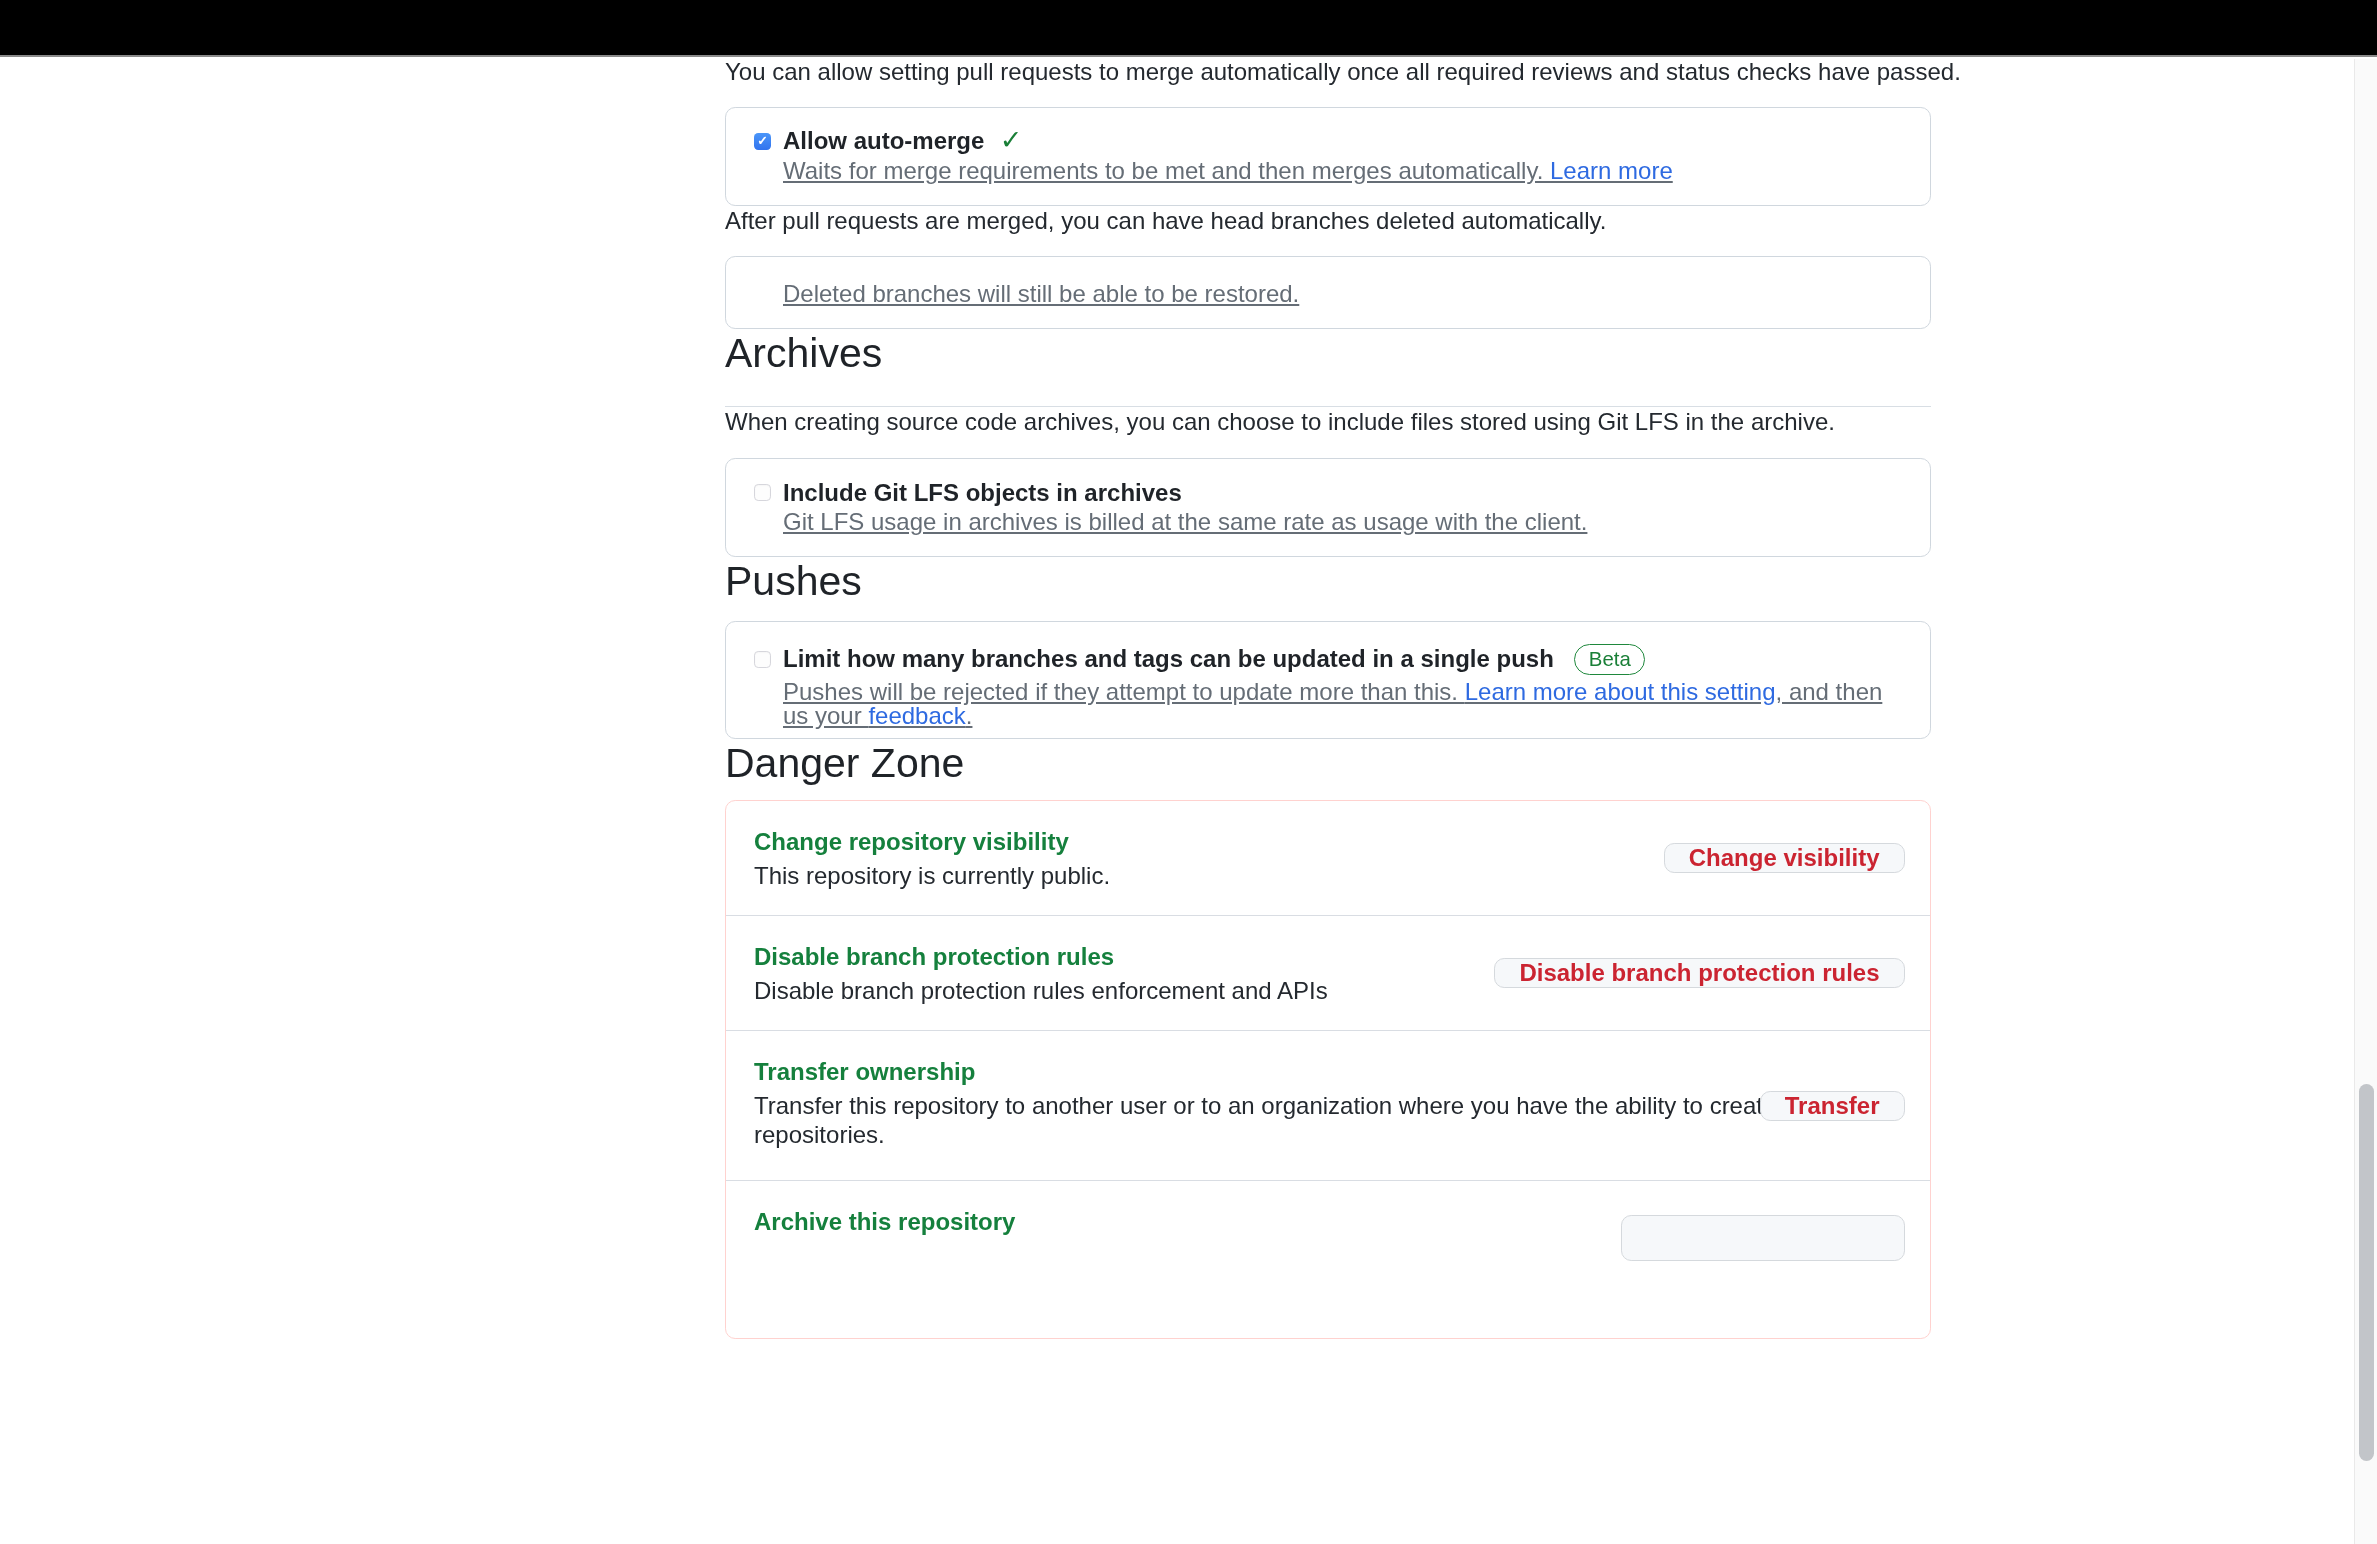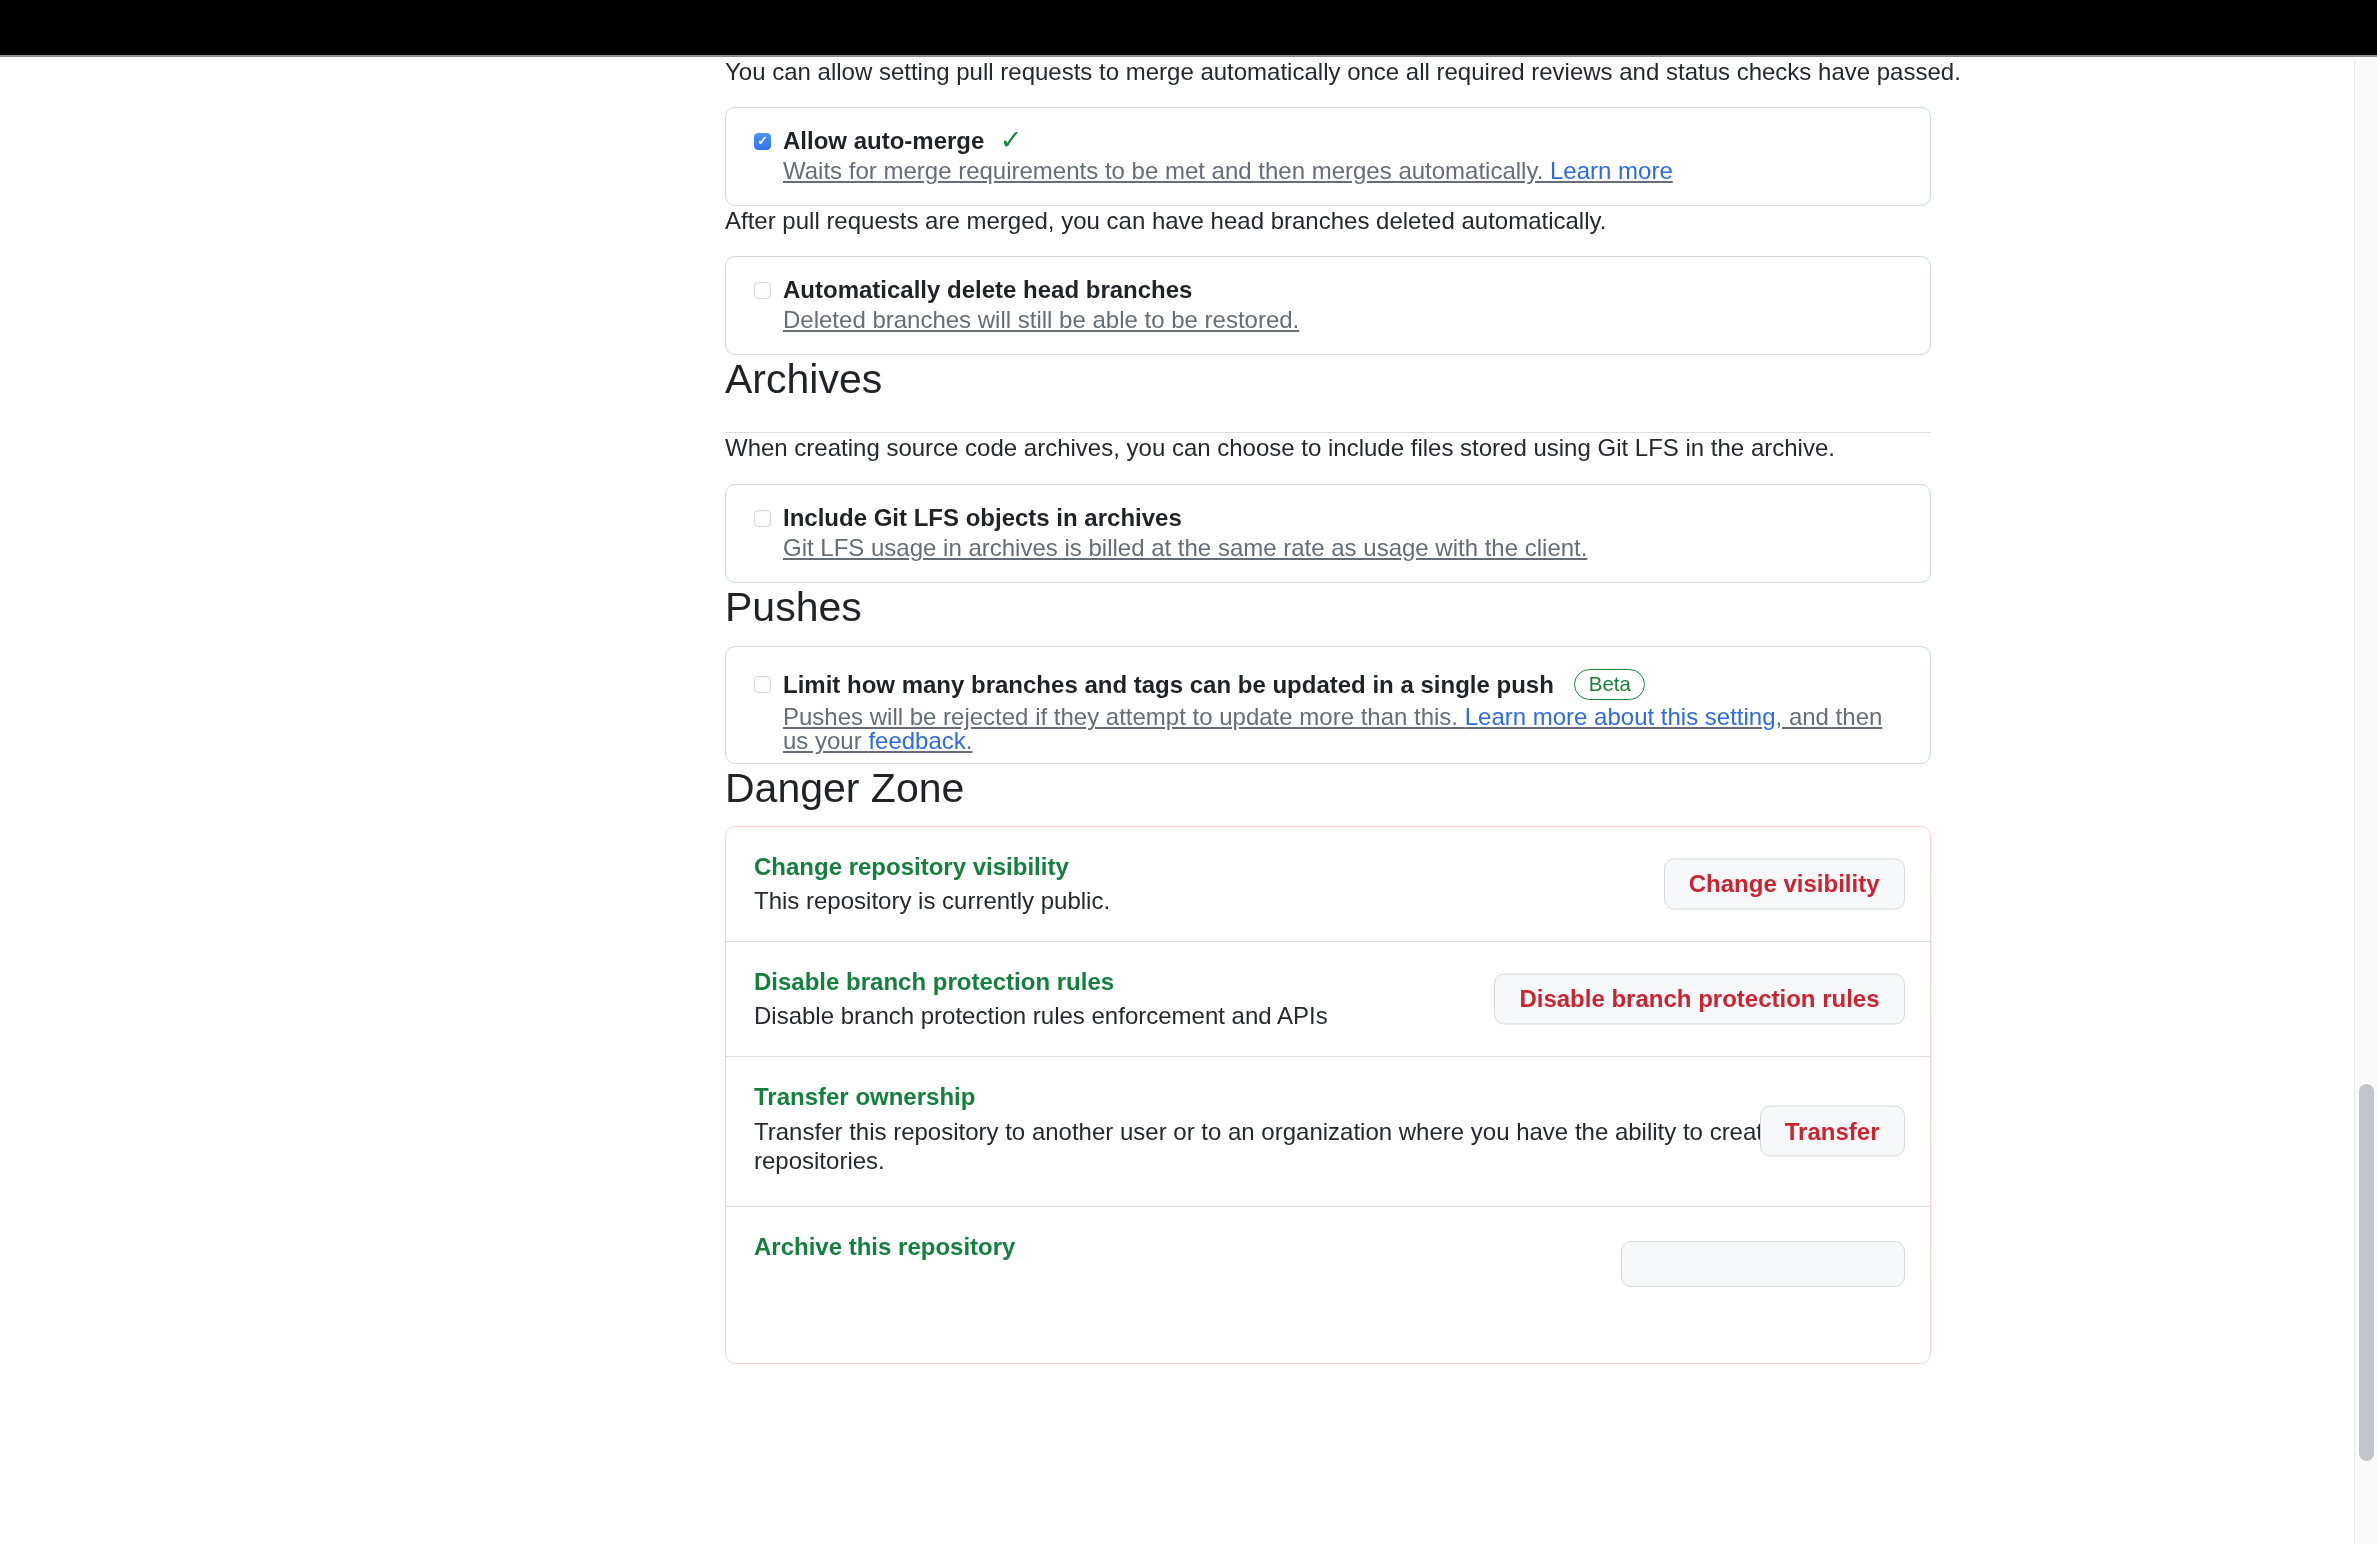--- a/index.html
+++ b/index.html
@@ -79,21 +79,21 @@
   .danger-row:first-child { border-top:none; }
   .dr-title { font-size:24px; font-weight:700; line-height:29px; color:#15803d; }
   .dr-desc  { font-size:24px; font-weight:400; line-height:29px; margin-top:5.1px; color:#24292f; }
   .row3 { padding-bottom:31px; }
   .row3 .dr-desc { max-width:1023px; }
   .danger-btn {
     position:absolute; right:25.5px; top:50%; transform:translateY(-50%);
     background:#f6f8fa; border:1.7px solid #d5d9dd; border-radius:10.2px;
     color:#cb2431; font-weight:700; font-size:24px;
     font-family:"Liberation Sans", sans-serif;
-    height:51px; padding:0 24px; cursor:pointer; white-space:nowrap;
+    height:30px; padding:0 24px; cursor:pointer; white-space:nowrap;
   }
   .row4 { padding-bottom:102px; }
   .row4 .danger-btn {
     top:34px; transform:none; min-width:284px; height:46px;
   }
 
   .scroll-track {
     position:absolute; left:2354px; top:59px; width:24px; height:1486px;
     background:#fafafa; border-left:1.7px solid #e9e9e9;
   }
@@ -116,24 +116,20 @@
       <span class="checkbox checked">✓</span>
       <span class="cb-label">Allow auto-merge</span>
       <span class="success-check">✓</span>
     </div>
     <div class="cb-desc"><span>Waits for merge requirements to be met and then merges automatically. </span><a class="link">Learn more</a></div>
   </div>
 
   <p class="lead p2">After pull requests are merged, you can have head branches deleted automatically.</p>
 
   <div class="setting-box">
-    <div class="cb-row">
-      <span class="checkbox unchecked"></span>
-      <span class="cb-label">Automatically delete head branches</span>
-    </div>
     <div class="cb-desc">Deleted branches will still be able to be restored.</div>
   </div>
 
   <h2 class="section-heading h2-archives">Archives</h2>
 
   <p class="lead p3">When creating source code archives, you can choose to include files stored using Git LFS in the archive.</p>
 
   <div class="setting-box box3">
     <div class="cb-row">
       <span class="checkbox unchecked"></span>

